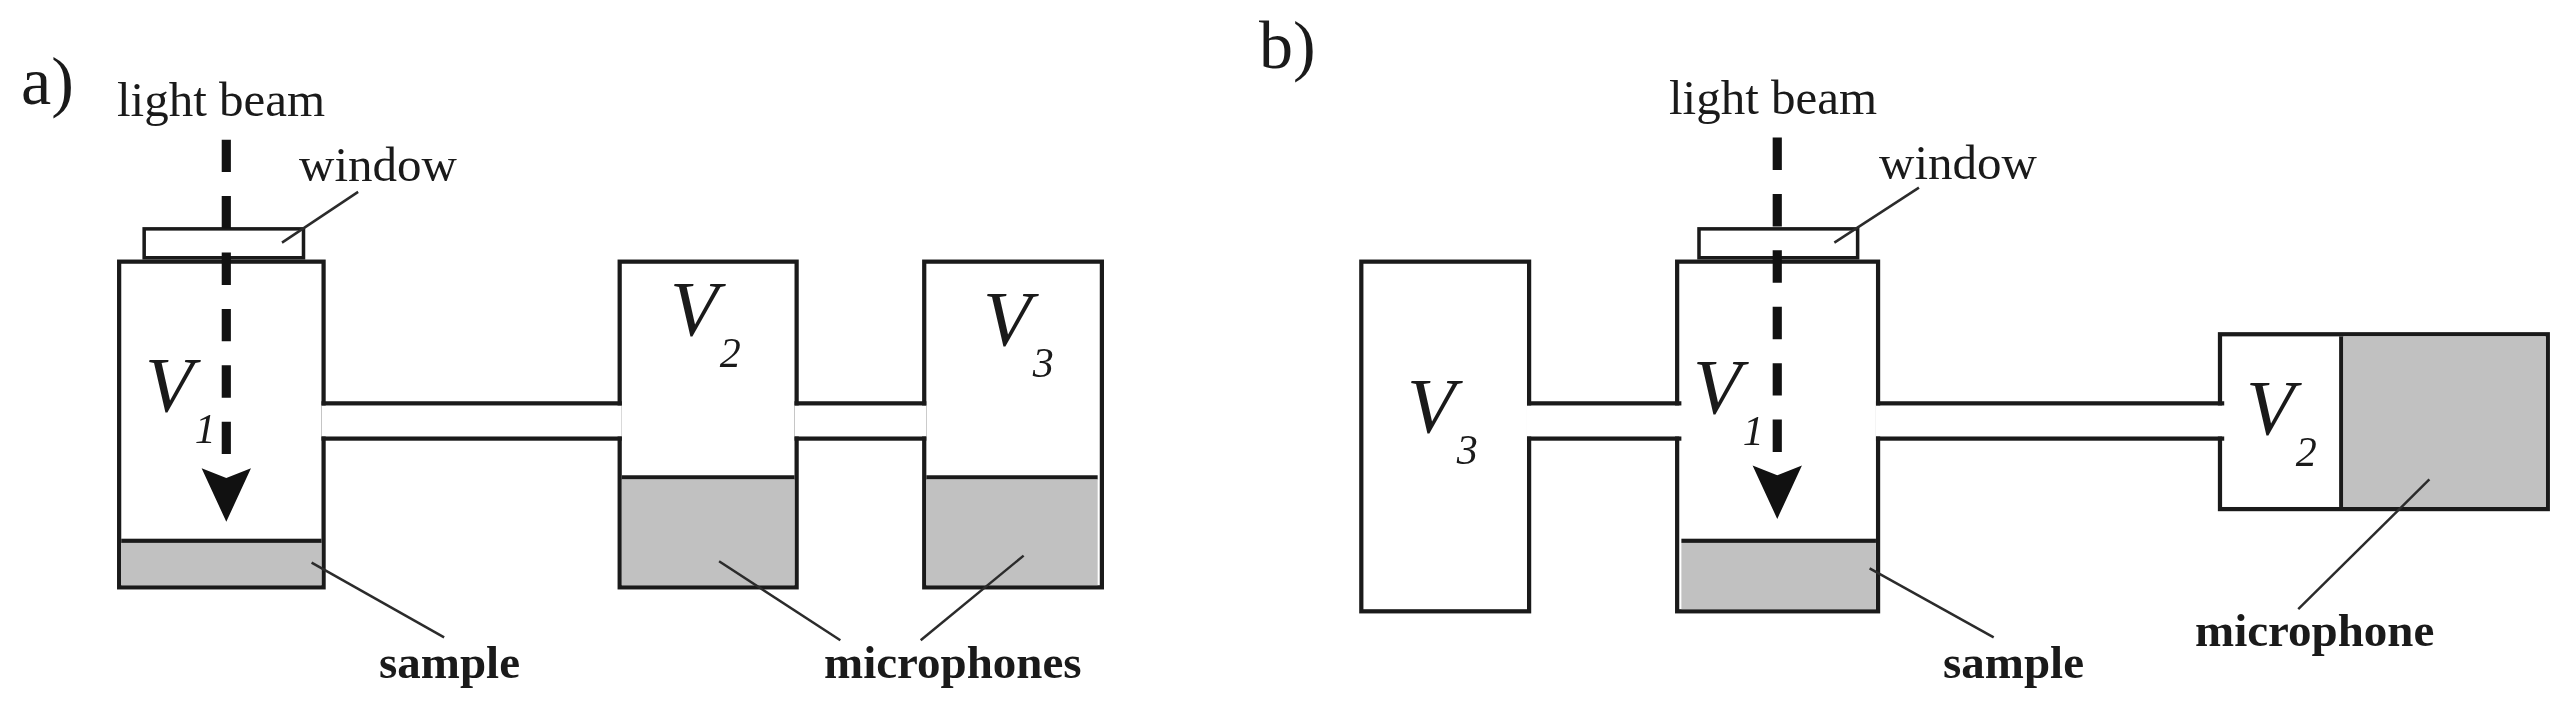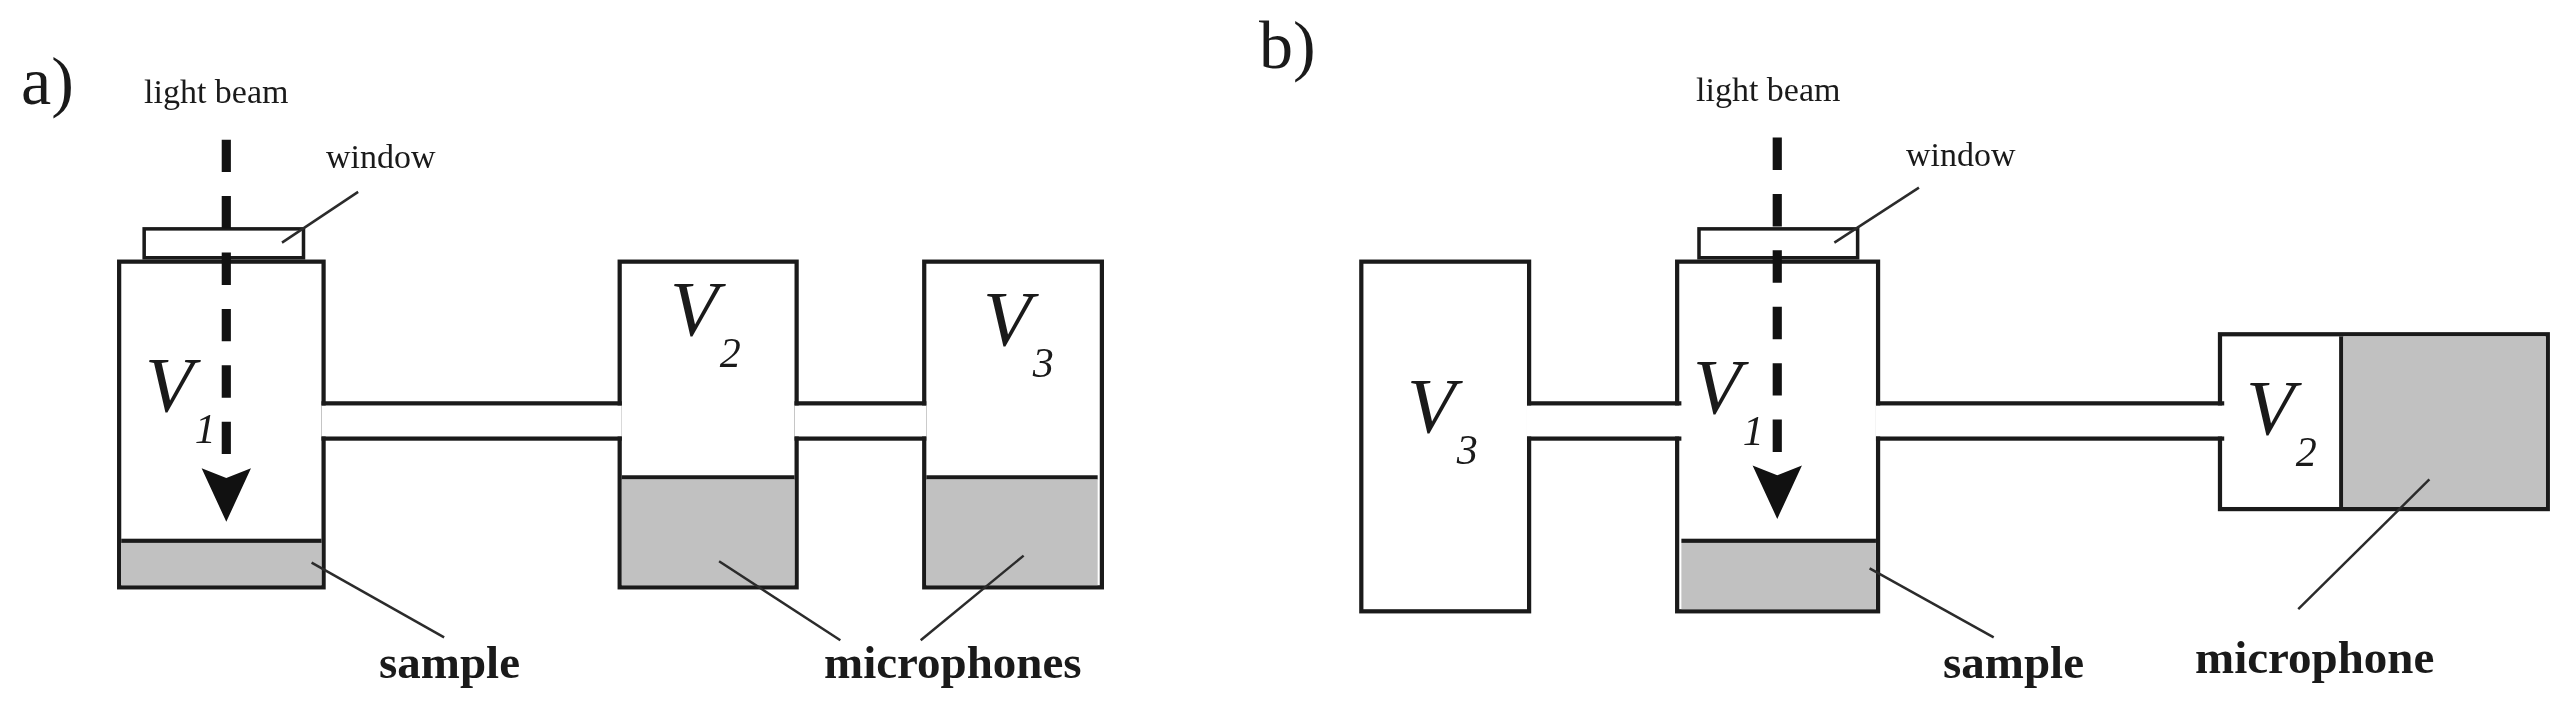--- a/index.html
+++ b/index.html
@@ -12,21 +12,21 @@
     overflow: hidden;
   }
   #line-art { position: absolute; left: 0; top: 0; }
   .txt {
     position: absolute;
     color: #1a1a1a;
     white-space: nowrap;
     line-height: 1;
   }
   .panel-tag  { font-size: 68px; }
-  .anno       { font-size: 34px; margin-left: 27px; }
+  .anno       { font-size: 49px; }
   .anno-small { font-size: 47px; font-weight: bold; }
   .vlabel {
     position: absolute;
     font-style: italic;
     font-size: 79px;
     color: #1a1a1a;
     line-height: 1;
     white-space: nowrap;
   }
   .vsub {
@@ -145,16 +145,16 @@
   <div class="vlabel" style="left:1693px; top:347px;">
     <span>V</span><span class="vsub">1</span>
   </div>
 
   <div class="vlabel" style="left:2246px; top:368px;">
     <span>V</span><span class="vsub">2</span>
   </div>
 
   <div class="txt anno-small" style="left:1943px; top:639px;">sample</div>
 
-  <div class="txt anno-small" style="left:2195px; top:634px;">microphone</div>
+  <div class="txt anno-small" style="left:2195px; top:607px;">microphone</div>
 
 </div>
 
 
 </body></html>

